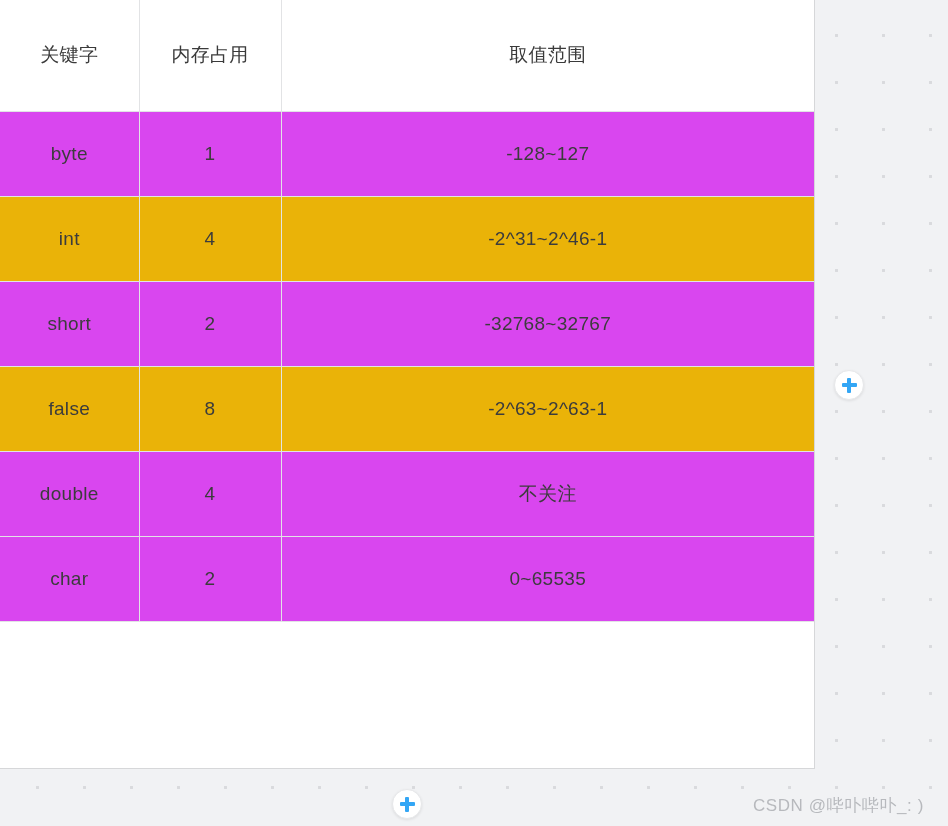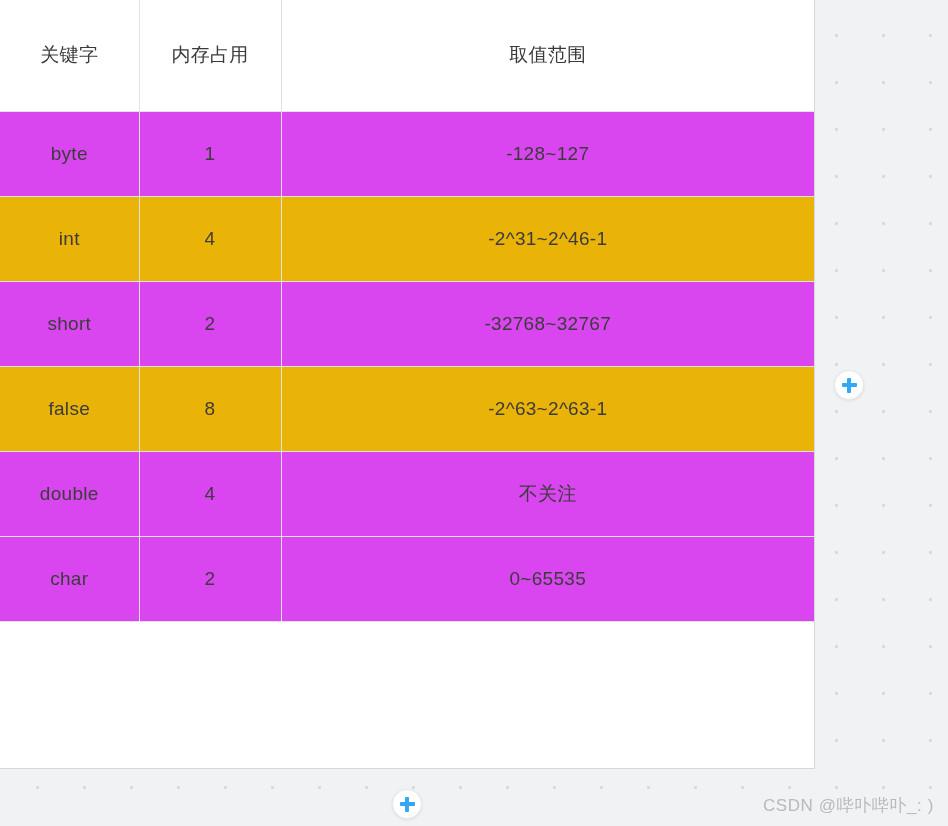--- a/index.html
+++ b/index.html
@@ -100,21 +100,21 @@
   }
   .plus-btn .bar-h { width: 15px; height: 3.4px; }
   .plus-btn .bar-v { width: 3.4px; height: 15px; }
 
   #add-column-button { left: 834px; top: 370px; }
   #add-row-button    { left: 392px; top: 789px; }
 
   
   #watermark {
     position: absolute;
-    right: 14px;
+    right: 24px;
     bottom: 9px;
     font-size: 17px;
     color: #b7b9bd;
     letter-spacing: 0.6px;
     white-space: nowrap;
     user-select: none;
   }
 </style>
 </head>
 <body>

